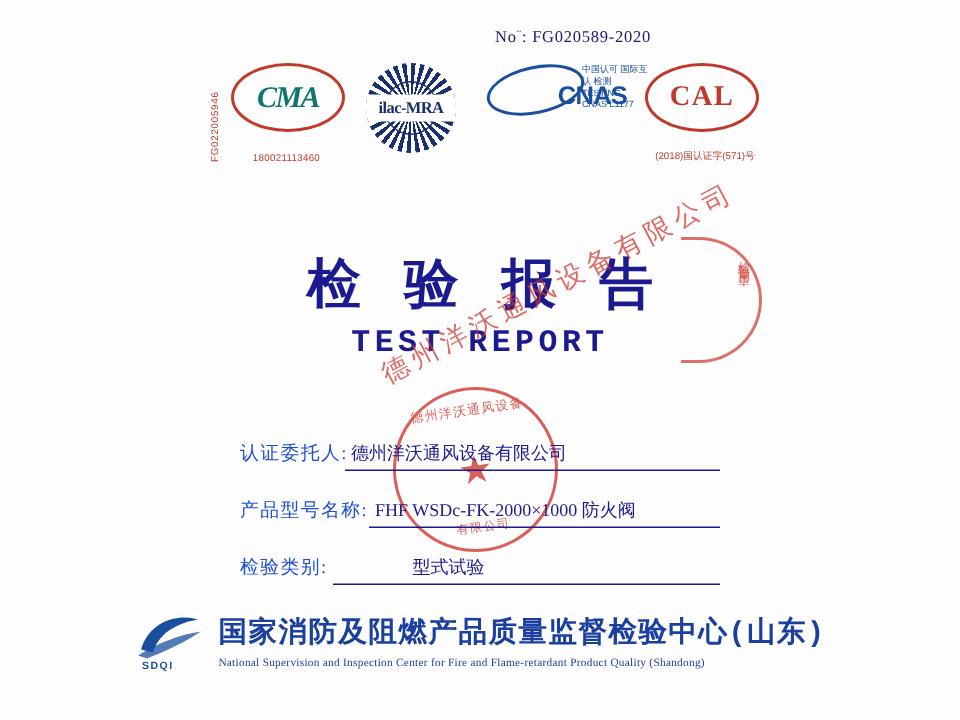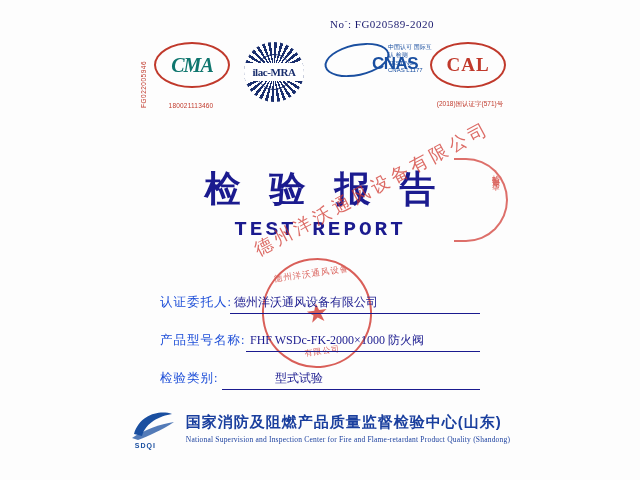--- a/index.html
+++ b/index.html
@@ -336,22 +336,22 @@
   .sdqi-label {
     position: absolute;
     left: 5px;
     bottom: -1px;
     font-size: 7px;
     color: #1a4fa0;
     letter-spacing: 1px;
     font-weight: bold;
   }
   .footer-text-cn {
-    font-family: Liberation Sans, sans-serif;
-    font-size: 15px;
+    font-family: Liberation Mono, monospace;
+    font-size: 19px;
     font-weight: bold;
     color: #1a3f9e;
     letter-spacing: 1px;
   }
   .footer-text-en {
     font-family: "Liberation Serif", serif;
     font-size: 7.5px;
     color: #1a3f9e;
     letter-spacing: .2px;
     margin-top: 3px;

